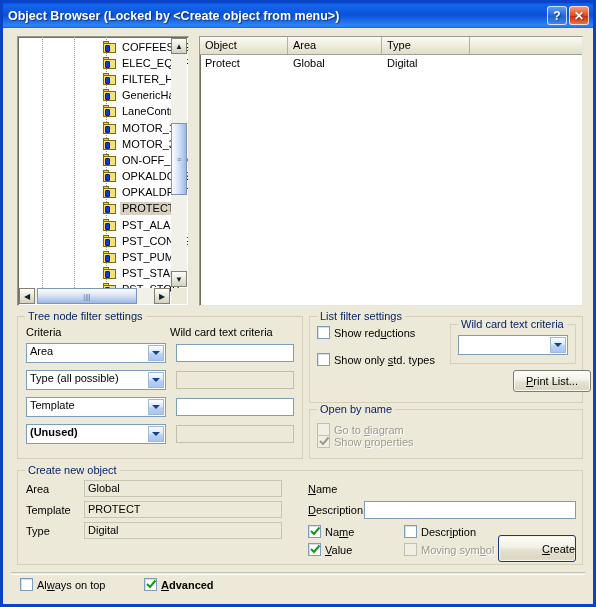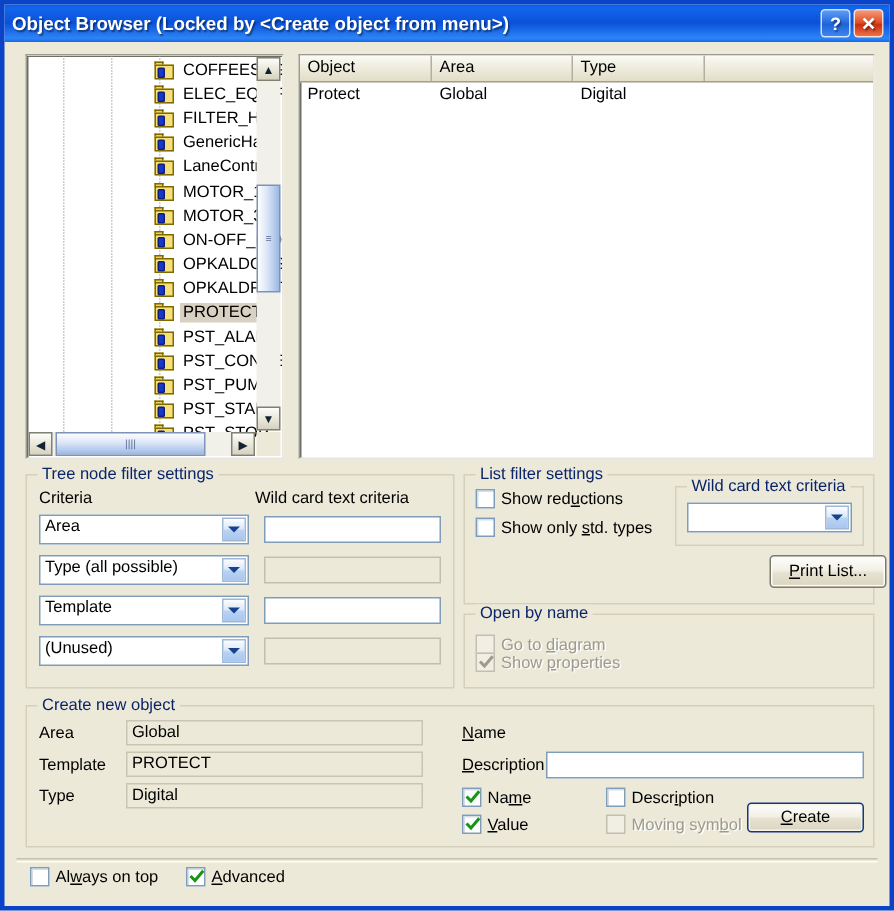--- a/index.html
+++ b/index.html
@@ -358,36 +358,36 @@
           </span></div>
         <div class="txt" style="left: 158px; top: 27px; width: 118px; height: 18px;"></div>
         <div class="combo" style="left: 8px; top: 53px; width: 140px; height: 20px;"><span>Type (all possible)</span><span class="arrowbox">
             <i></i>
           </span></div>
         <div class="txt dis" style="left: 158px; top: 54px; width: 118px; height: 18px;"></div>
         <div class="combo" style="left: 8px; top: 80px; width: 140px; height: 20px;"><span>Template</span><span class="arrowbox">
             <i></i>
           </span></div>
         <div class="txt" style="left: 158px; top: 81px; width: 118px; height: 18px;"></div>
-        <div class="combo" style="left: 8px; top: 107px; width: 140px; height: 20px;"><span>(Unused)</span><span class="arrowbox">
+        <div class="combo" style="left: 8px; top: 107px; width: 140px; height: 20px; font-weight: bold;"><span>(Unused)</span><span class="arrowbox">
             <i></i>
           </span></div>
         <div class="txt dis" style="left: 158px; top: 108px; width: 118px; height: 18px;"></div>
       </div>
   </div>
 
   <div class="grp" style="left:306px;top:313px;width:274px;height:87px;">
     <span class="cap">List filter settings</span>
 
     <label class="cb" style="left:7px;top:9px;">
       <span class="box"></span>
       <span><span>Show red</span><u>u</u><span>ctions</span></span>
     </label>
 
-    <label class="cb" style="left:7px;top:28px;">
+    <label class="cb" style="left:7px;top:36px;">
       <span class="box"></span>
       <span><span>Show only </span><u>s</u><span>td. types</span></span>
     </label>
 
 
     <div class="grp" style="left:140px;top:7px;width:126px;height:40px;">
       <span class="cap">Wild card text criteria</span>
       <div class="combo" style="left:7px;top:10px;width:110px;height:20px;">
         <span></span>
         <span class="arrowbox">
@@ -464,33 +464,33 @@
     <label class="cb" style="left:386px;top:54px;">
       <span class="box"></span>
       <span><span>Descr</span><u>i</u><span>ption</span></span>
     </label>
 
     <label class="cb dis" style="left:386px;top:72px;">
       <span class="box"></span>
       <span><span>Moving sym</span><u>b</u><span>ol</span></span>
     </label>
 
-    <div class="btn def" style="left:480px;top:64px;width:78px;height:20px;">
+    <div class="btn def" style="left:480px;top:64px;width:78px;height:27px;justify-content:flex-end;">
       <span><span></span><u>C</u><span>reate</span></span>
     </div>
   </div>
 
   <div id="sep"></div>
 
   <label class="cb" style="left:17px;top:575px;">
     <span class="box"></span>
     <span><span>Al</span><u>w</u><span>ays on top</span></span>
   </label>
 
-  <label class="cb" style="left:121px;top:575px;">
+  <label class="cb" style="left:141px;top:575px;font-weight:bold;">
     <span class="box">
       <span class="chk">
         <svg width="11" height="13" viewBox="0 0 11 13">
             <path d="M1 6 L4 9 L9.5 2.5" stroke="#169416" stroke-width="2" fill="none"></path>
           </svg>
       </span>
     </span>
     <span><span></span><u>A</u><span>dvanced</span></span>
   </label>
 

